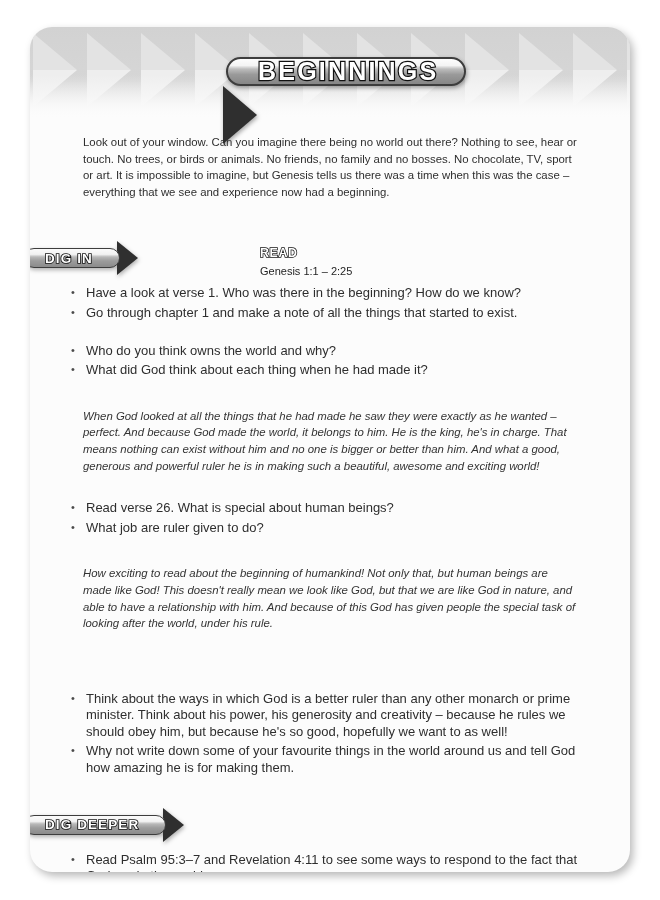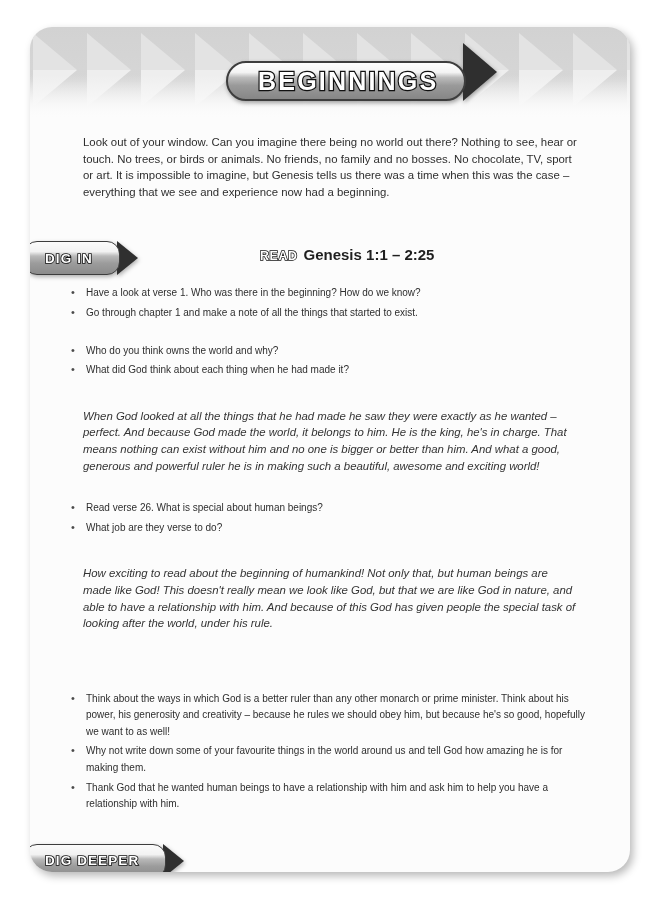--- a/index.html
+++ b/index.html
@@ -72,22 +72,23 @@
     background: linear-gradient(to bottom, rgba(252,252,252,0) 0%, rgba(252,252,252,0.72) 62%, #fcfcfc 100%);
   }
 
   
   .title-wrap {
     position: absolute;
     left: 196px;
     top: 30px;
     height: 44px;
     display: flex;
-    align-items: flex-end;
+    align-items: flex-start;
     filter: drop-shadow(1px 2px 2px rgba(0,0,0,0.35));
+    flex-direction: column;
   }
   .title-pill {
     position: relative;
     height: 40px;
     padding: 0 26px 0 30px;
     border-radius: 20px;
     background: linear-gradient(to bottom, #fdfdfd 0%, #f4f4f4 26%, #bdbdbd 40%, #9a9a9a 62%, #868686 100%);
     border: 2px solid #3d3d3d;
     display: flex;
     align-items: center;
@@ -132,21 +133,21 @@
   }
   ul.bullets {
     margin: 0;
     padding: 0 34px 0 36px;
     list-style: none;
   }
   ul.bullets li {
     position: relative;
     padding-left: 20px;
     margin: 0 0 3px 0;
-    font-size: 10px;
+    font-size: 13px;
     line-height: 16.6px;
     color: #2e2e2e;
   }
   ul.bullets li::before {
     content: "\2022";
     position: absolute;
     left: 5px;
     top: -1px;
     font-size: 11px;
     color: #4a4a4a;
@@ -160,21 +161,21 @@
   .tab-row {
     position: relative;
     height: 30px;
     margin-left: -6px;
     display: flex;
     align-items: center;
     filter: drop-shadow(1px 2px 2px rgba(0,0,0,0.30));
   }
   .tab-pill {
     position: relative;
-    height: 34px;
+    height: 20px;
     padding: 0 26px 0 20px;
     border-radius: 13px;
     background: linear-gradient(to bottom, #fbfbfb 0%, #f2f2f2 30%, #b9b9b9 44%, #9c9c9c 66%, #8b8b8b 100%);
     border: 1.6px solid #3d3d3d;
     display: flex;
     align-items: center;
     box-sizing: border-box;
     text-align: center;
   }
   .tab-text {
@@ -196,33 +197,34 @@
   }
 
   
   .read-line {
     position: absolute;
     left: 230px;
     top: 4px;
     display: flex;
     align-items: baseline;
     gap: 6px;
+    flex-direction: column;
   }
   .read-word {
     font-size: 12.4px;
     font-weight: bold;
     letter-spacing: 0.6px;
     color: #ffffff;
     -webkit-text-stroke: 1.5px #111111;
     paint-order: stroke fill;
     line-height: 1;
   }
   .read-ref {
-    font-size: 15px;
-    font-weight: bold;
+    font-size: 11px;
+    font-weight: normal;
     color: #1f1f1f;
     line-height: 1;
   }
   .dig-in-row { position: relative; }
   em { font-style: italic; }
 </style>
 </head>
 <body>
 
 <div id="page">
@@ -281,34 +283,33 @@
     <div class="sp-9"></div>
     <ul class="bullets">
         <li>Who do you think owns the world and why?</li>
         <li>What did God think about each thing when he had made it?</li>
       </ul>
     <div class="sp-9"></div>
     <p class="para note">When God looked at all the things that he had made he saw they were exactly as he wanted – perfect. And because God made the world, it belongs to him. He is the king, he's in charge. That means nothing can exist without him and no one is bigger or better than him. And what a good, generous and powerful ruler he is in making such a beautiful, awesome and exciting world!</p>
     <div class="sp-9"></div>
     <ul class="bullets">
         <li>Read verse 26. What is special about human beings?</li>
-        <li>What job are they verse to do?</li>
+        <li>What job are ruler given to do?</li>
       </ul>
     <div class="sp-9"></div>
     <p class="para note">How exciting to read about the beginning of humankind! Not only that, but human beings are made like God! This doesn't really mean we look like God, but that we are like God in nature, and able to have a relationship with him. And because of this God has given people the special task of looking after the world, under his rule.</p>
 
     <div class="sp-30"></div>
 
 
     <div class="sp-12"></div>
 
     <ul class="bullets">
         <li>Think about the ways in which God is a better ruler than any other monarch or prime minister. Think about his power, his generosity and creativity – because he rules we should obey him, but because he's so good, hopefully we want to as well!</li>
         <li>Why not write down some of your favourite things in the world around us and tell God how amazing he is for making them.</li>
-        <li>Thank God that he wanted human beings to have a relationship with him and ask him to help you have a relationship with him.</li>
       </ul>
 
     <div class="sp-30"></div>
 
     <div class="tab-row">
       <div class="tab-pill">
         <span class="tab-text">DIG DEEPER</span>
       </div>
       <span class="tab-arrow"></span>
     </div>

